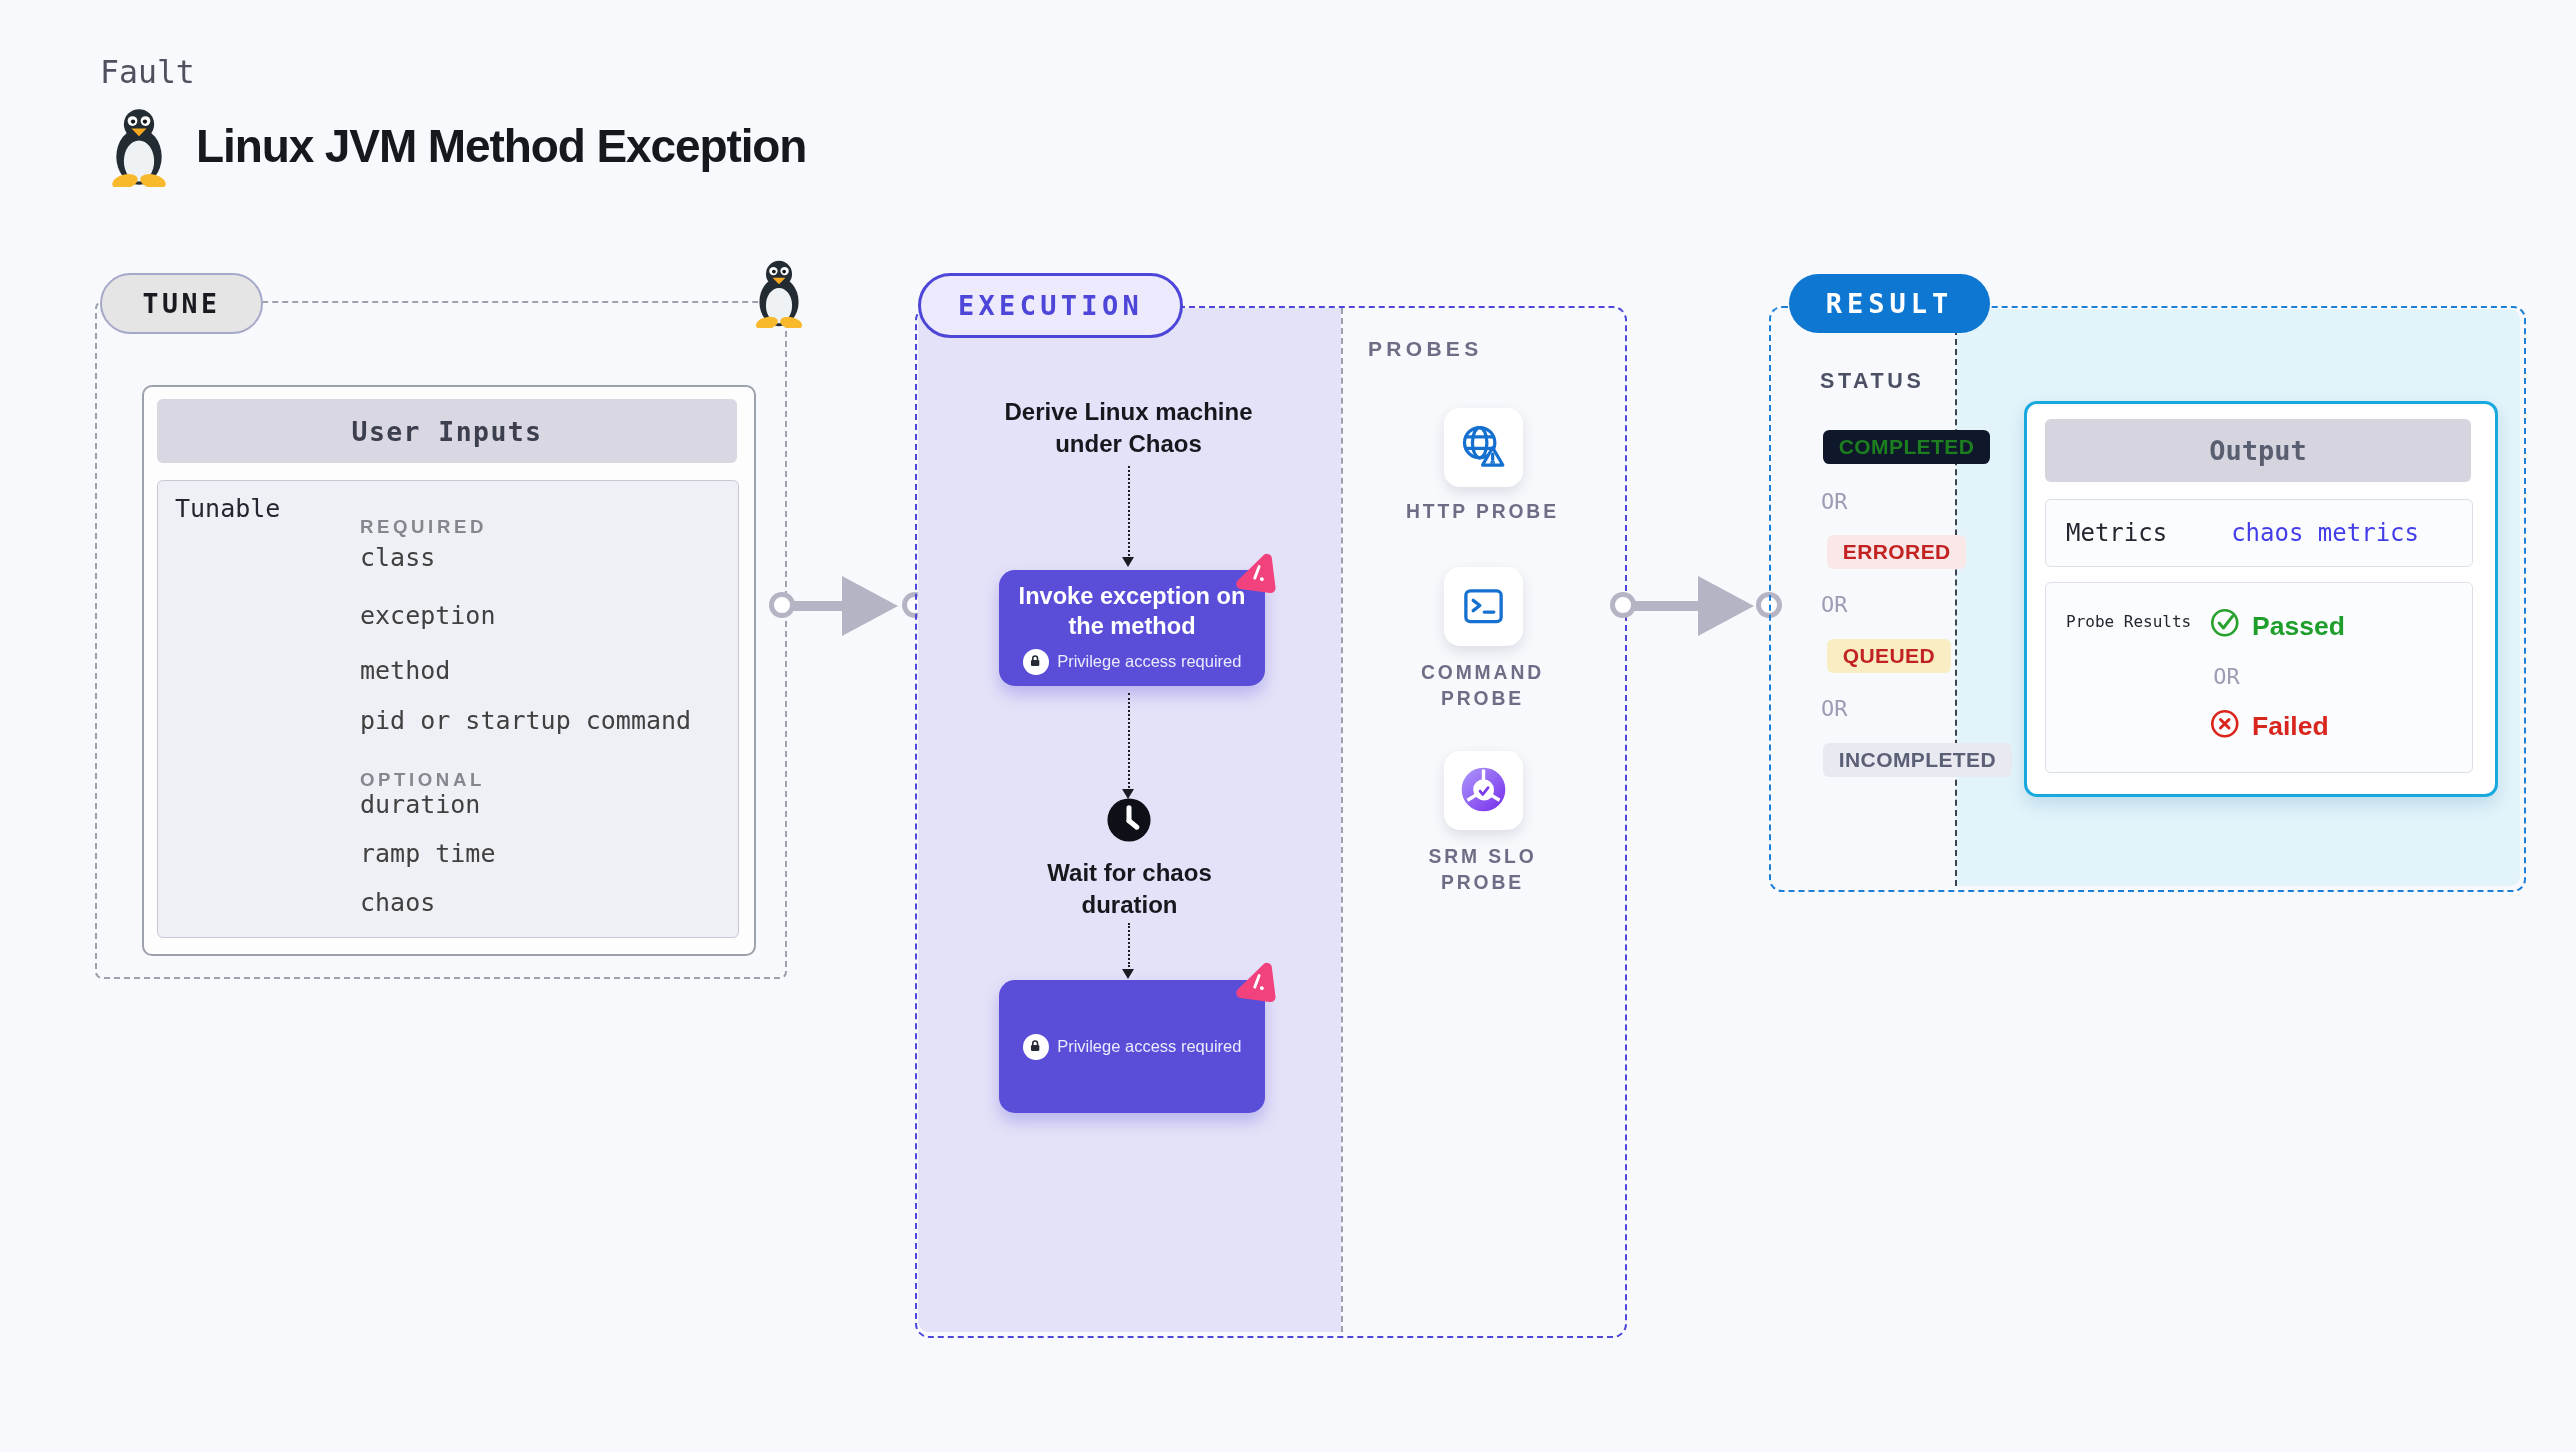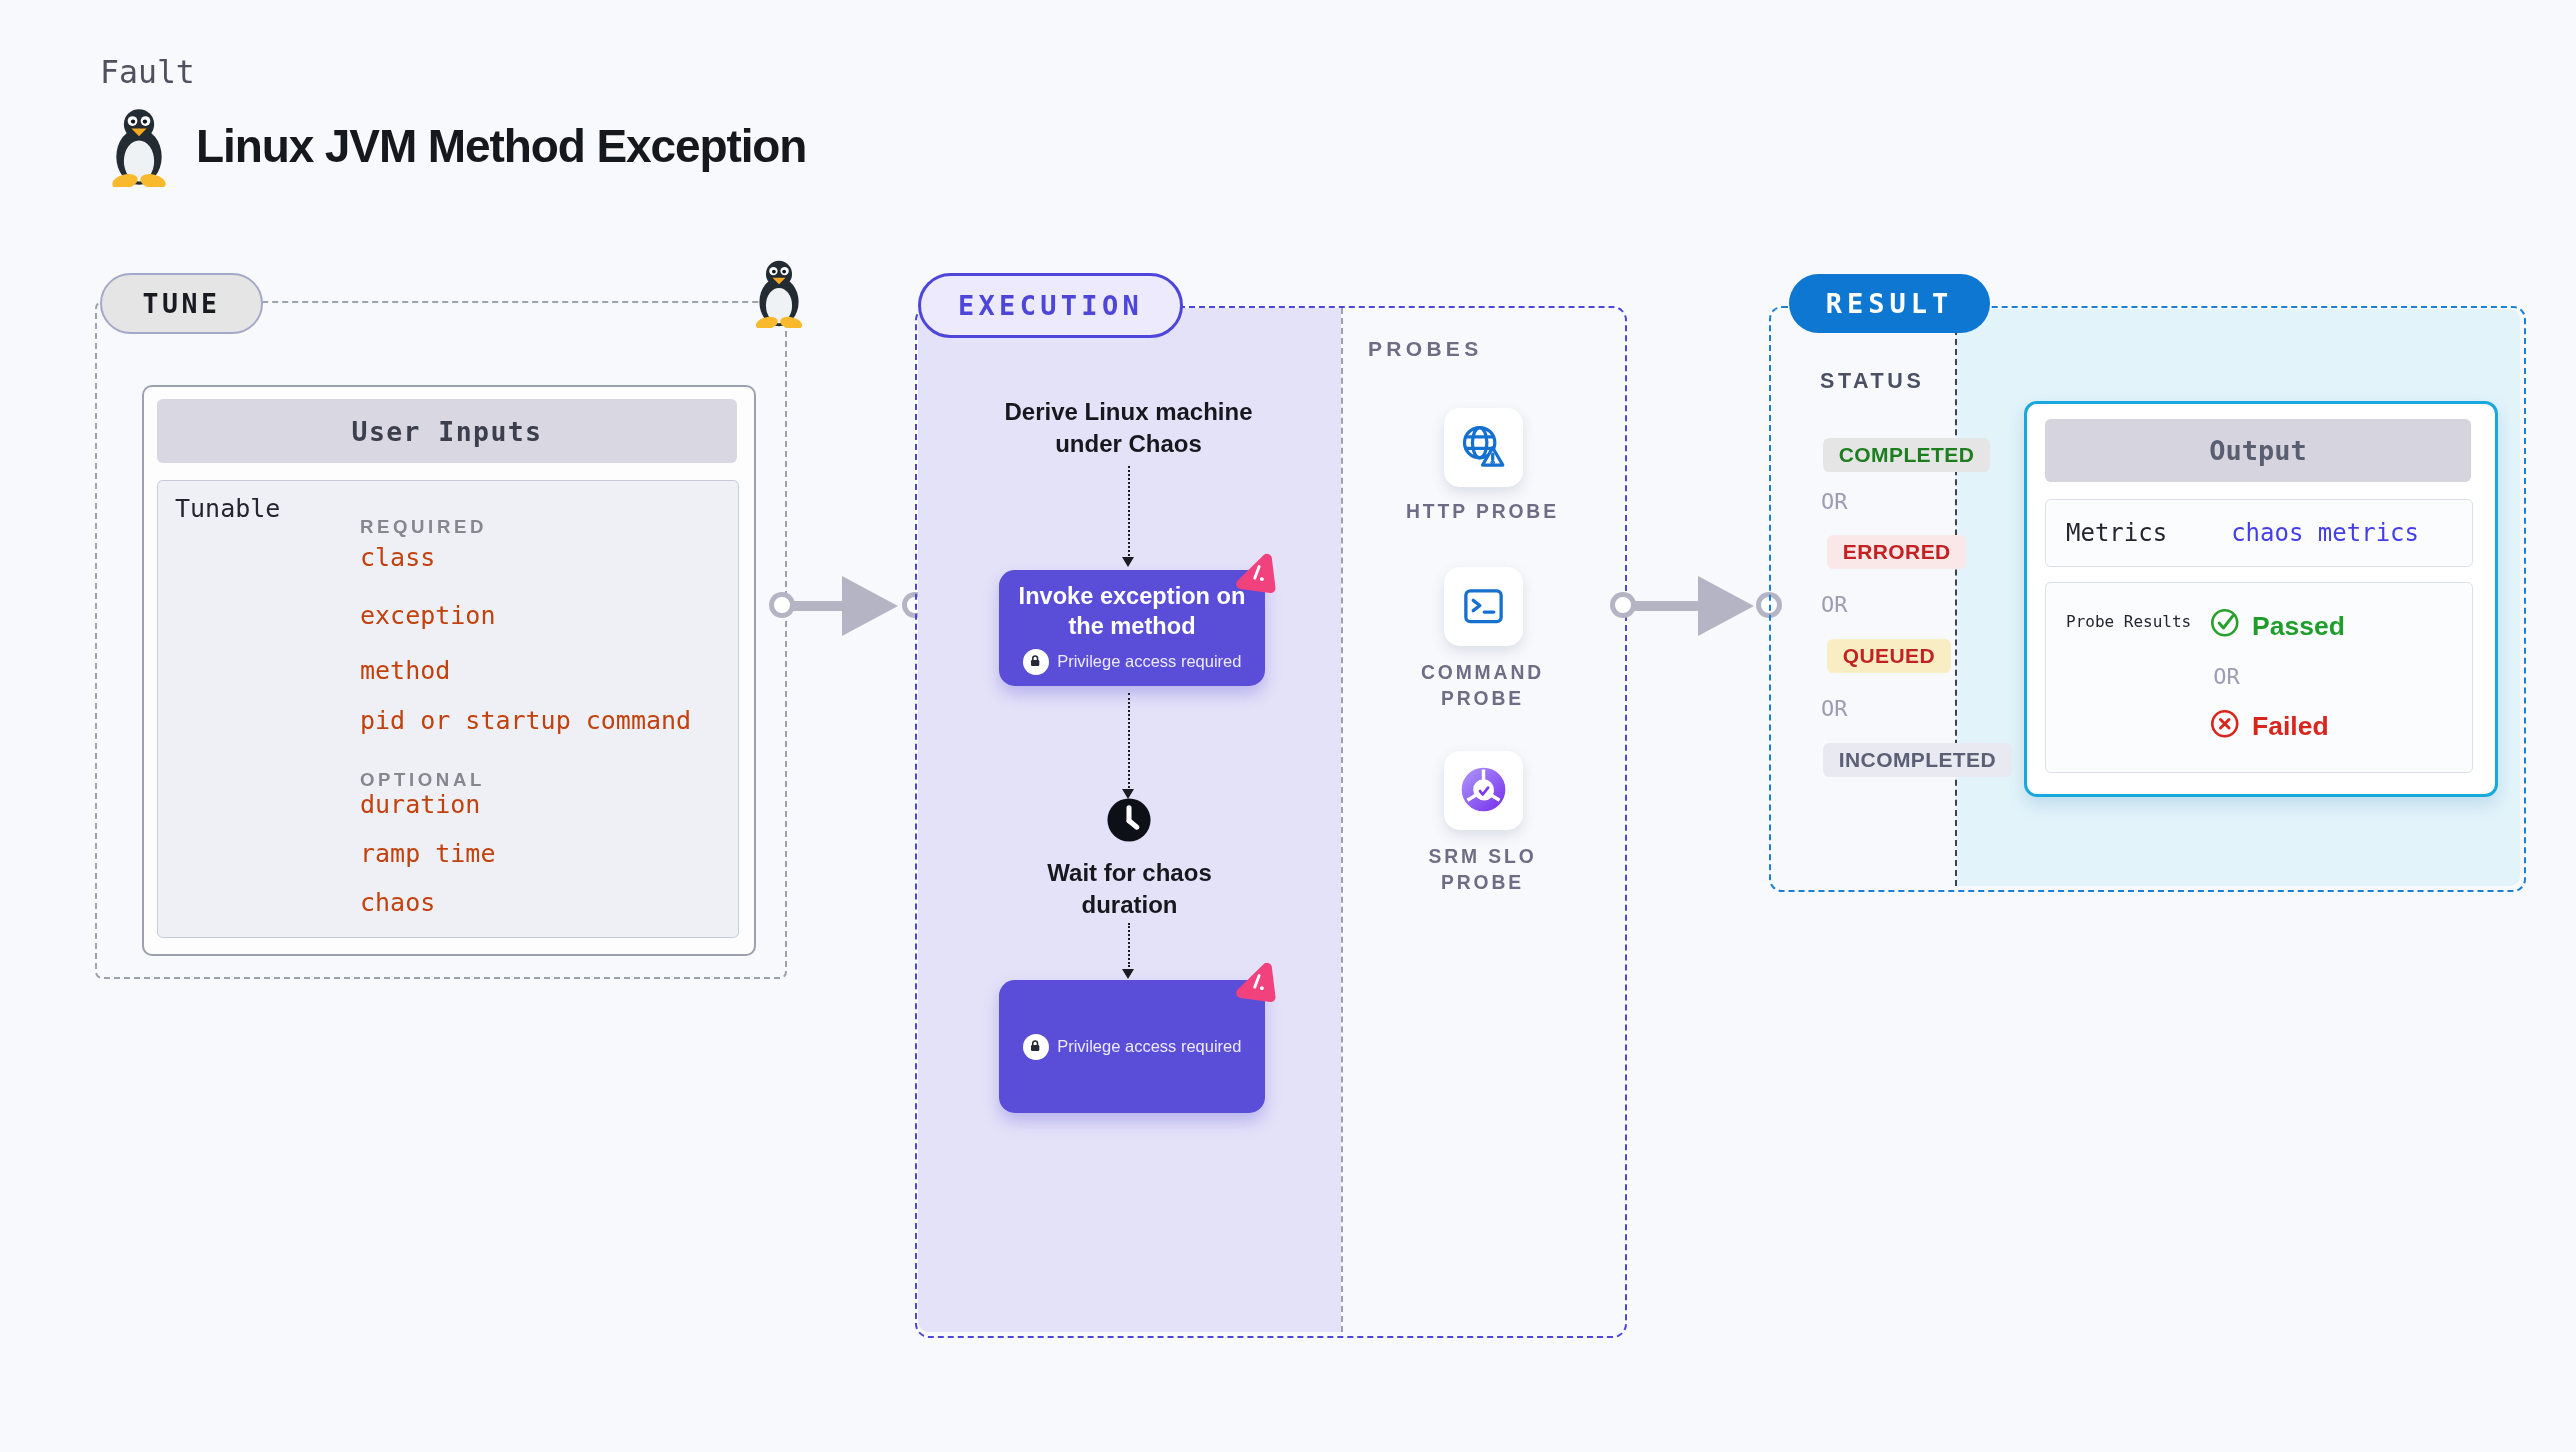--- a/index.html
+++ b/index.html
@@ -33,21 +33,21 @@
   .cyan-divider{left:1955px;top:309px;width:0;height:577px;border-left:2.1px dashed #3d4351;}
 
   
   .ui-card{left:142px;top:385px;width:610px;height:567px;background:#fdfdfe;border:2.9px solid #9ba1ad;border-radius:10px;}
   .ui-header{left:157px;top:399px;width:580px;height:64px;background:#d9d8e2;border-radius:5.7px;
              display:flex;align-items:center;justify-content:center;font-size:26.5px;font-weight:700;
              color:#3c3f4e;letter-spacing:1.4px;}
   .ui-body{left:157px;top:480px;width:580px;height:456px;background:#eff0f6;border:1.4px solid #c6cad6;border-radius:5.7px;}
   .tunable-label{left:17px;top:13px;font-size:25px;color:#23252f;}
   .caps-label{font-size:18.6px;font-weight:600;letter-spacing:3.6px;color:#86868f;margin-top:16px;}
-  .tune-item{left:202px;font-size:25px;color:#c2410c;}
+  .tune-item{left:202px;font-size:25px;color:#404040;}
 
   
   .node-dot{width:15.8px;height:15.8px;background:#ffffff;border:5.7px solid #b5b4c4;border-radius:50%;}
   .arrow-shaft{height:10px;background:#b5b4c4;border-radius:5px;}
   .arrow-head{width:0;height:0;border-top:30px solid transparent;border-bottom:30px solid transparent;
               border-left:56px solid #b5b4c4;}
 
   
   .flow-text{font-weight:700;color:#15181d;font-size:24px;line-height:31.5px;text-align:center;}
   .dot-line{width:0;border-left:2.1px dotted #191c22;}
@@ -66,21 +66,21 @@
   .probes-label{left:1368px;top:337px;font-size:21px;font-weight:700;letter-spacing:4.3px;color:#6d6d86;}
   .probe-card{width:79px;height:79px;background:#ffffff;border-radius:15.8px;
               box-shadow:0 5.7px 13px rgba(70,70,110,.14);display:flex;align-items:center;justify-content:center;}
   .probe-label{width:215px;text-align:center;font-size:19.3px;font-weight:600;letter-spacing:2.9px;
                color:#6d6d86;line-height:26px;}
 
   
   .status-label{left:1820px;top:369px;font-size:21.5px;font-weight:700;letter-spacing:3.6px;color:#4c5064;}
   .status-badge{height:34px;display:inline-flex;align-items:center;padding:0 15.8px;border-radius:6.4px;
                 font-size:21px;font-weight:800;letter-spacing:0.4px;}
-  .badge-completed{background:#e5e5e5;color:#1d7e1f;margin-top:8px;}
+  .badge-completed{background:#0f172a;color:#1d7e1f;}
   .badge-errored{background:#fae7e7;color:#c32222;}
   .badge-queued{background:#f8edc3;color:#c32222;}
   .badge-incompleted{background:#e9e9f1;color:#5c6076;}
   .or-label{font-size:22px;color:#9c9cb4;}
 
   
   .output-card{left:2024px;top:401px;width:468px;height:390px;background:#ffffff;border:3.6px solid #17a9de;
                border-radius:13px;box-shadow:0 7.2px 15.8px rgba(40,120,170,.18);}
   .output-header{left:2045px;top:419px;width:426px;height:63px;background:#d6d5df;border-radius:5.7px;
                  display:flex;align-items:center;justify-content:center;font-size:27px;font-weight:600;color:#595e70;}

